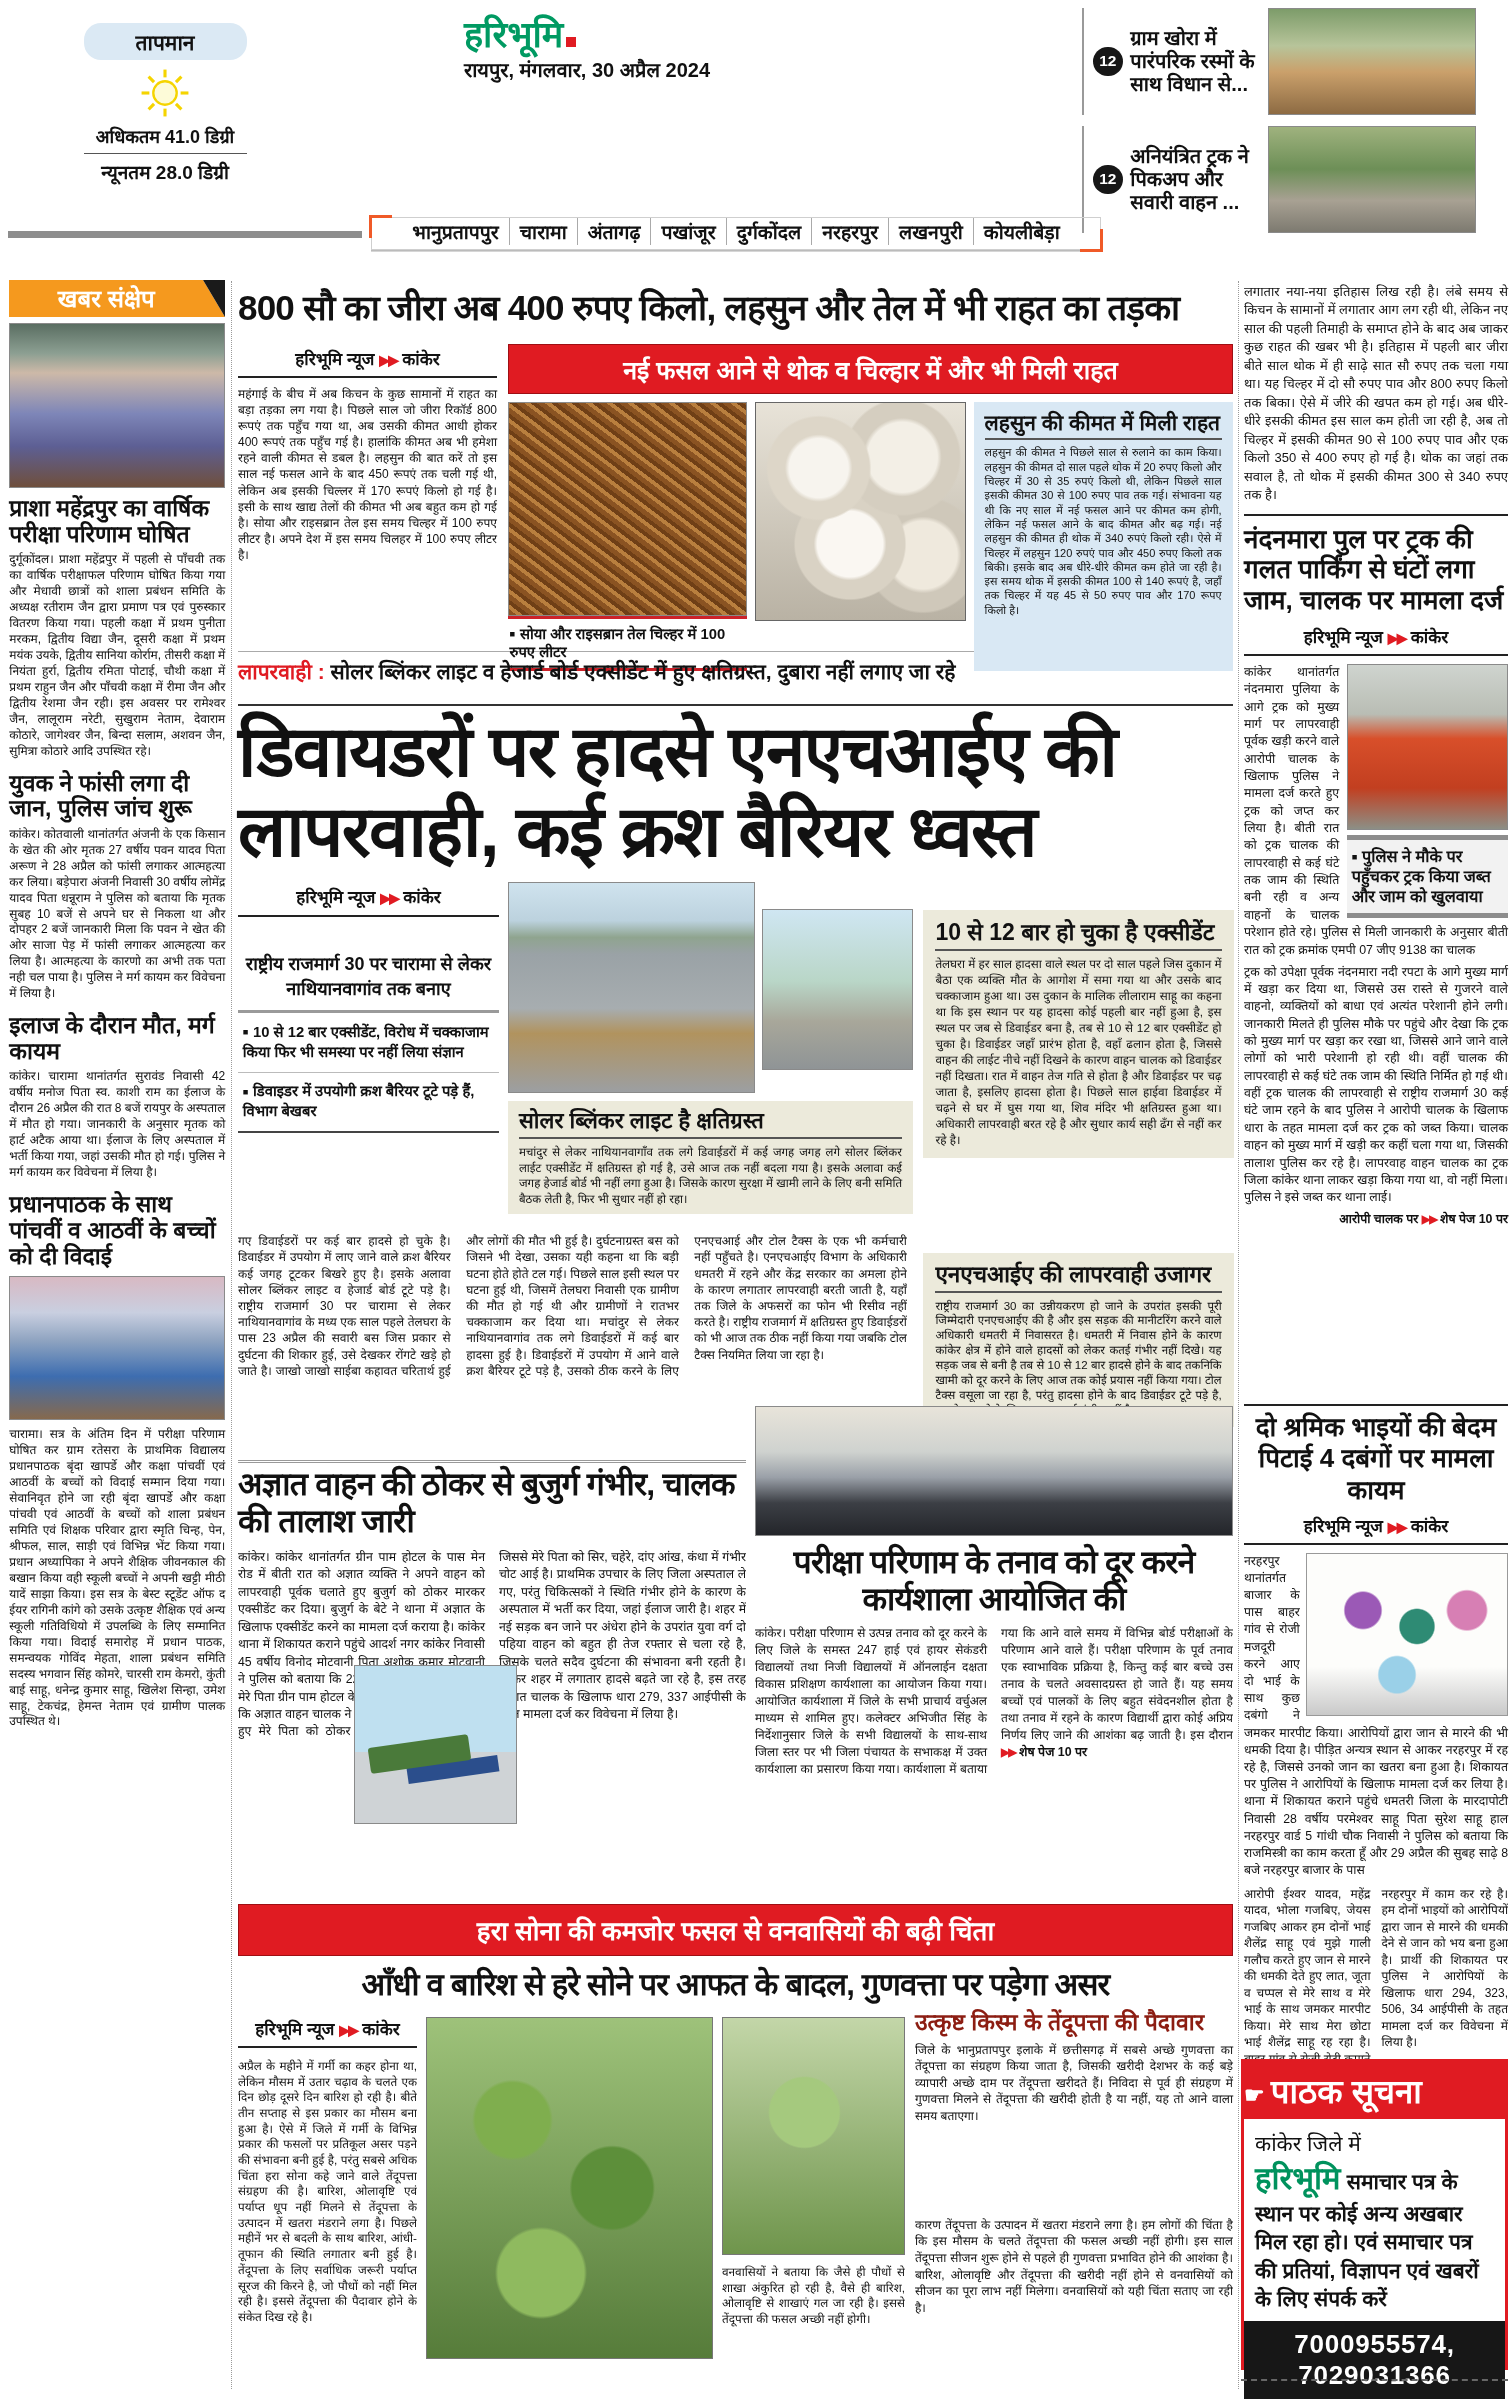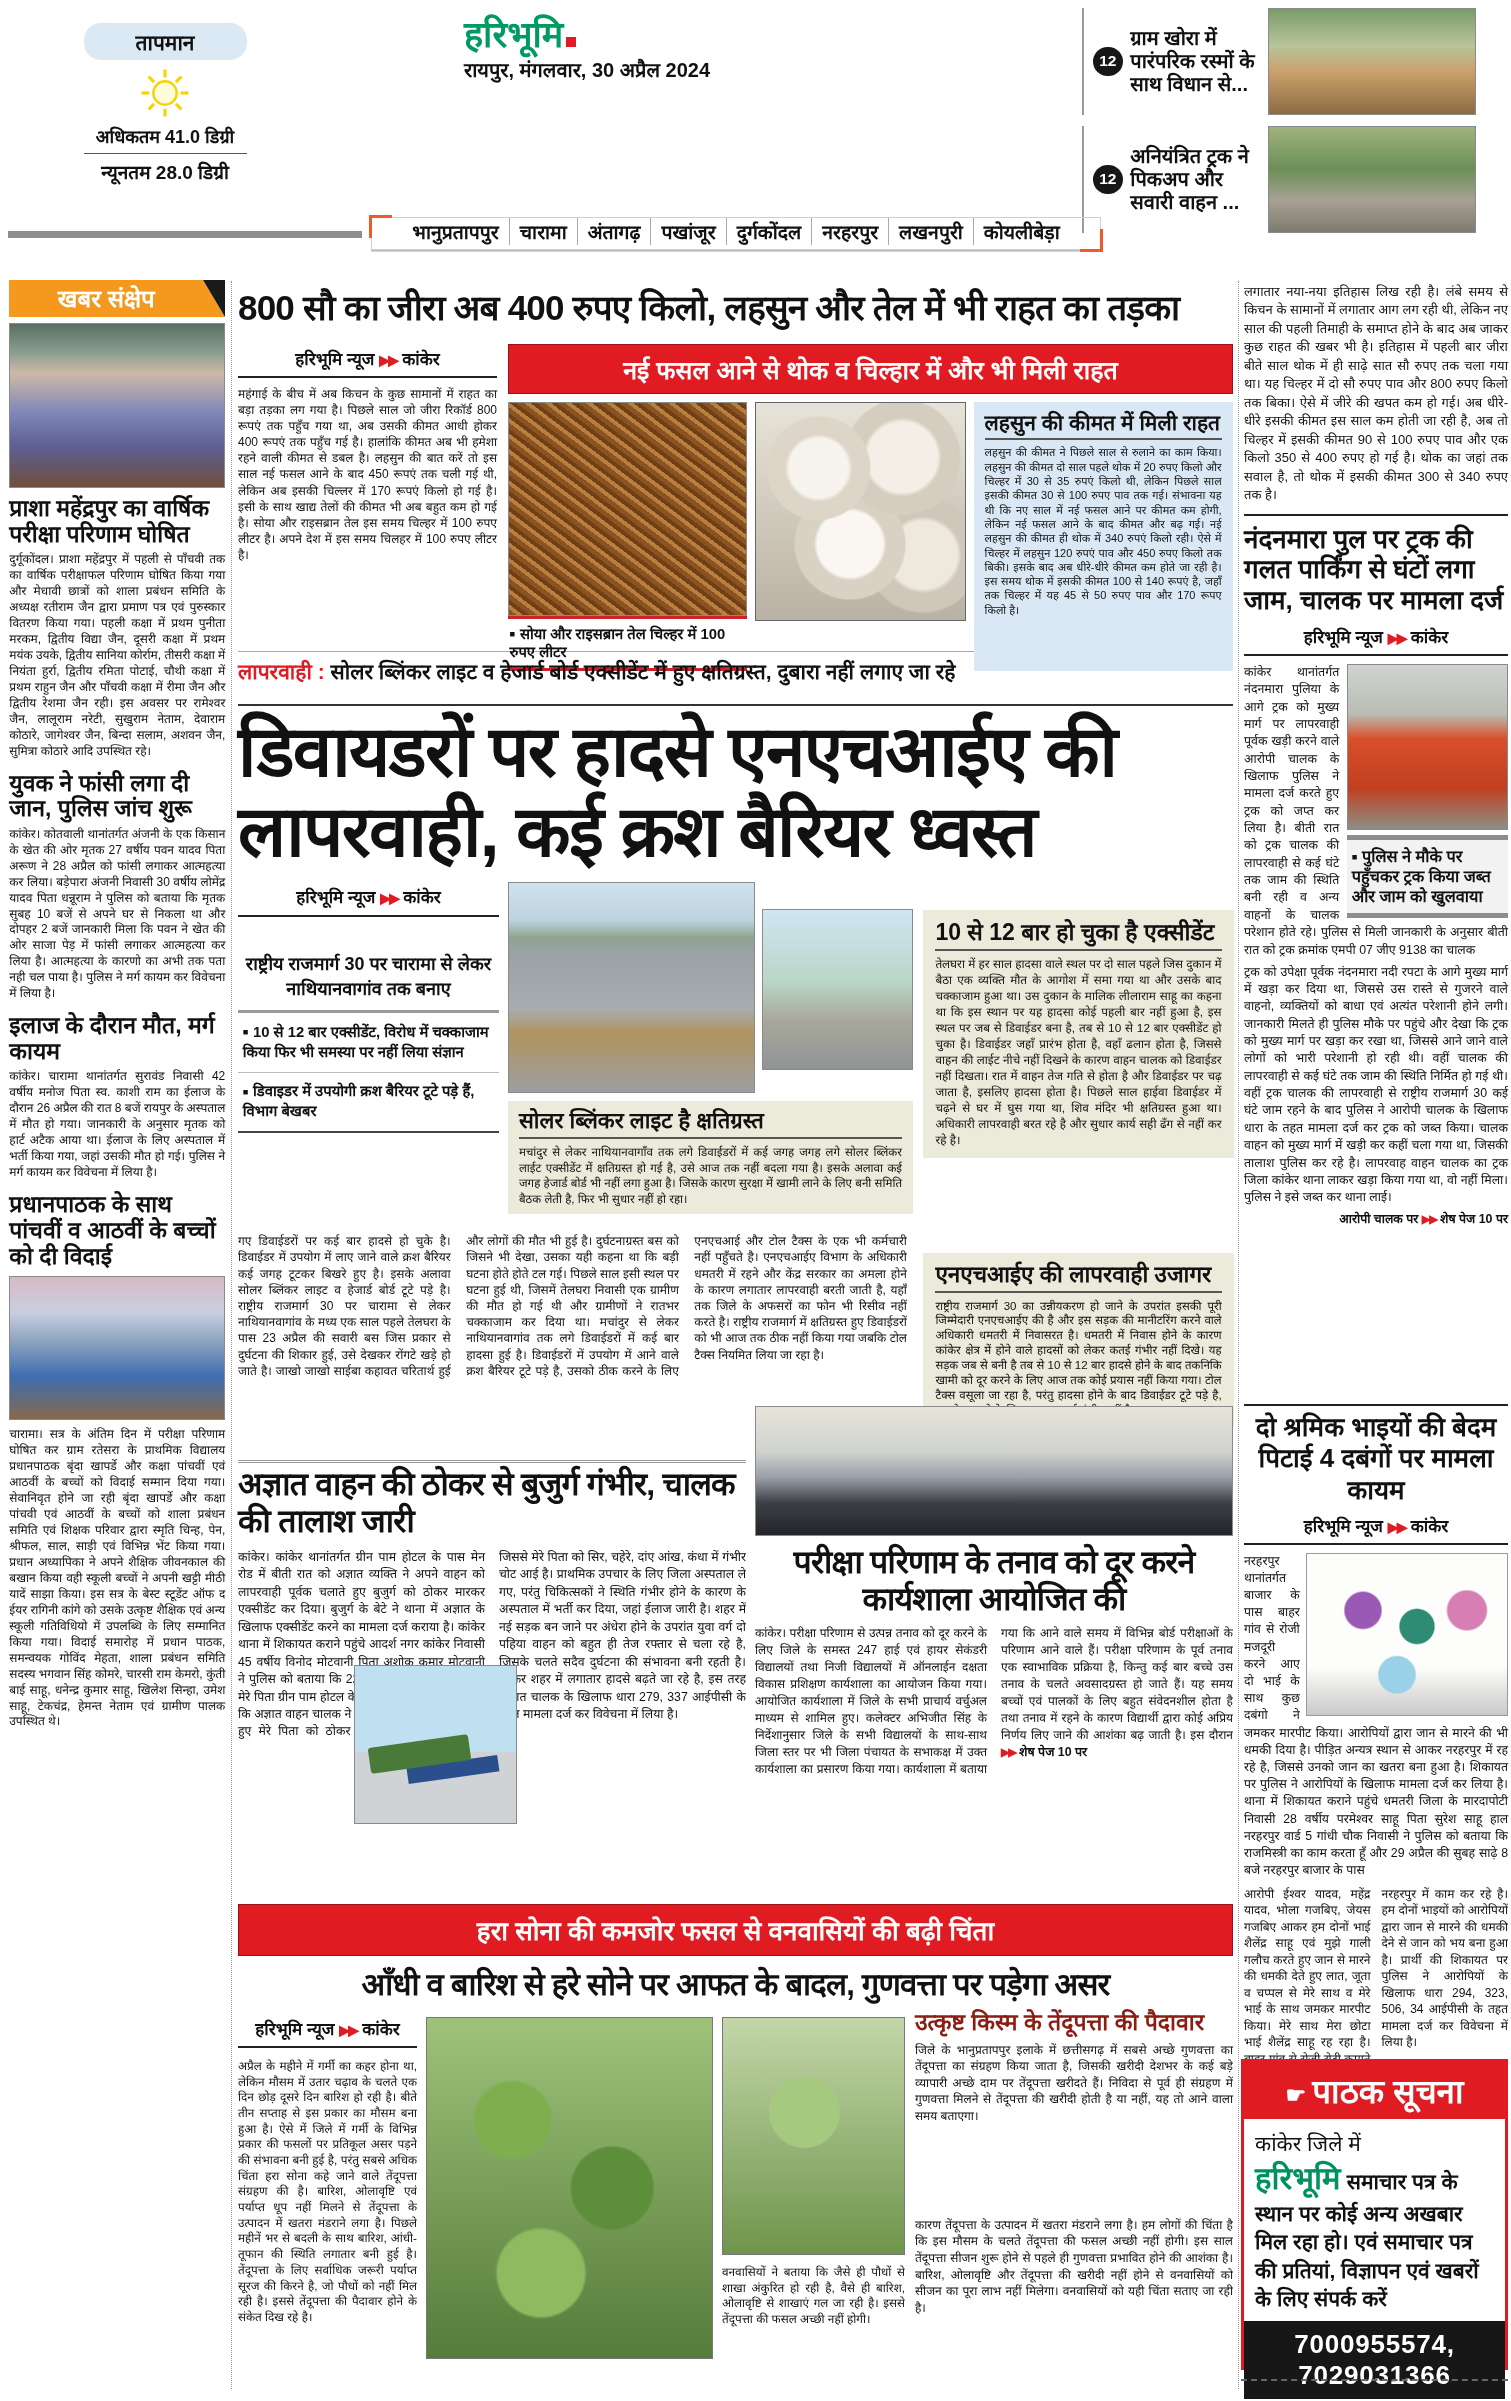--- a/index.html
+++ b/index.html
@@ -139,21 +139,21 @@
   .t-photo1 { position:absolute; left:188px; top:7.8px; width:287px; height:342px; background:radial-gradient(circle at 30% 30%,#7fae4e 0 12%,transparent 13%),radial-gradient(circle at 65% 50%,#5d8f3a 0 16%,transparent 17%),radial-gradient(circle at 40% 75%,#8fba5f 0 14%,transparent 15%),linear-gradient(180deg,#9ec27a,#567c3a); border:1.6px solid #777; }
   .t-photo2 { position:absolute; left:484px; top:7.8px; width:183px; height:238px; background:radial-gradient(circle at 45% 40%,#a5c97e 0 20%,transparent 21%),linear-gradient(180deg,#c3d6a8,#6f954c); border:1.6px solid #777; }
   .t-box { position:absolute; left:677px; top:0; width:318px; }
   .t-box-title { color:#8c1d12; font-weight:bold; font-size:23px; line-height:1.15; margin-bottom:6.2px; }
   .t-box-body { font-size:12px; line-height:1.38; text-align:justify; }
   .t-mid { position:absolute; left:484px; top:256px; width:183px; font-size:11.8px; line-height:1.33; text-align:justify; height:144px; overflow:hidden; }
   .t-right2 { position:absolute; left:677px; top:208px; width:318px; font-size:12px; line-height:1.38; text-align:justify; height:194px; overflow:hidden; }
 
   
   .adbox { position:absolute; left:1241px; top:2059px; width:267px; height:311px; border:3.9px solid #e01b22; background:#fff; }
-  .ad-head { background:#e01b22; color:#fff; font-size:33px; font-weight:bold; text-align:center; padding:6.2px 0; }
+  .ad-head { background:#e01b22; color:#fff; font-size:33px; font-weight:bold; padding:6.2px 0; }
   .ad-head .hand { font-size:23px; margin-right:6.2px; }
   .ad-line1 { font-weight:normal; font-size:21px; padding:9.3px 11px 0; }
   .ad-para { padding:1.6px 11px 7.8px; font-weight:bold; font-size:21px; line-height:1.35; }
   .ad-brand { color:#00925d; font-size:31px; font-weight:bold; margin-right:6.2px; }
   .ad-phone { background:#171717; color:#fff; font-weight:bold; font-size:26px; text-align:center; padding:7.8px 0; letter-spacing:0.8px; }
   .dash-line { position:absolute; left:1241px; top:2379px; width:267px; border-top:2.3px dashed #666; }
 
   .rule-a { position:absolute; left:238px; top:651px; width:995px; border-top:1.6px solid #aaa; }
   .rule-b { position:absolute; left:238px; top:1460px; width:508px; border-top:3.1px double #999; }
 </style>

